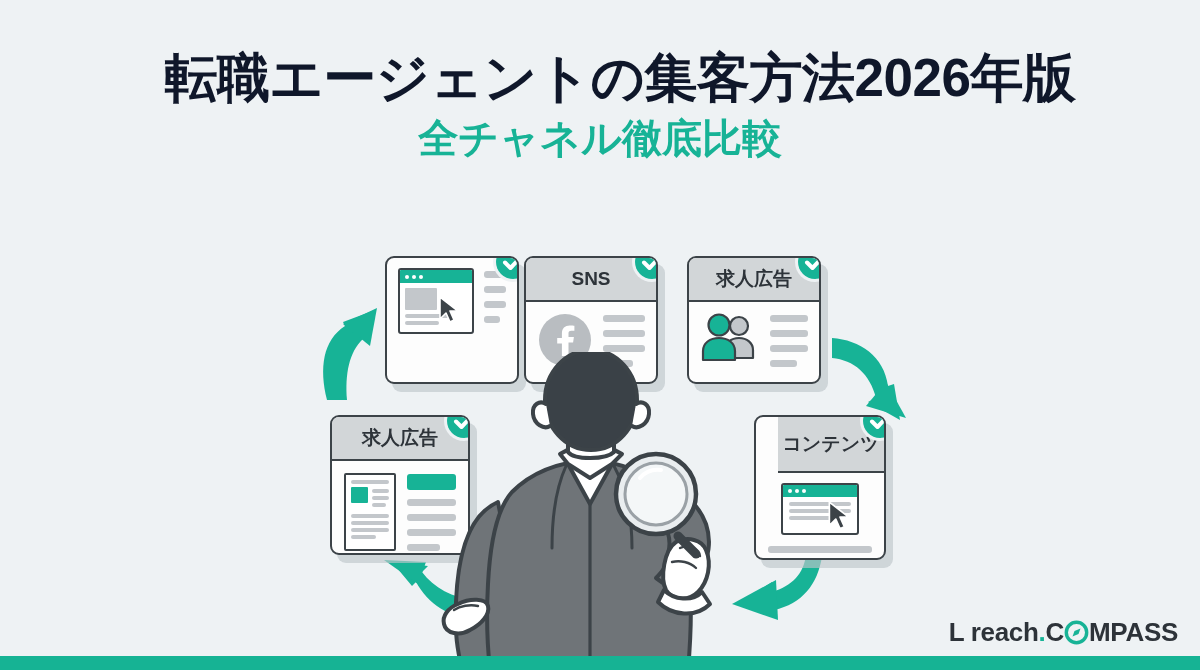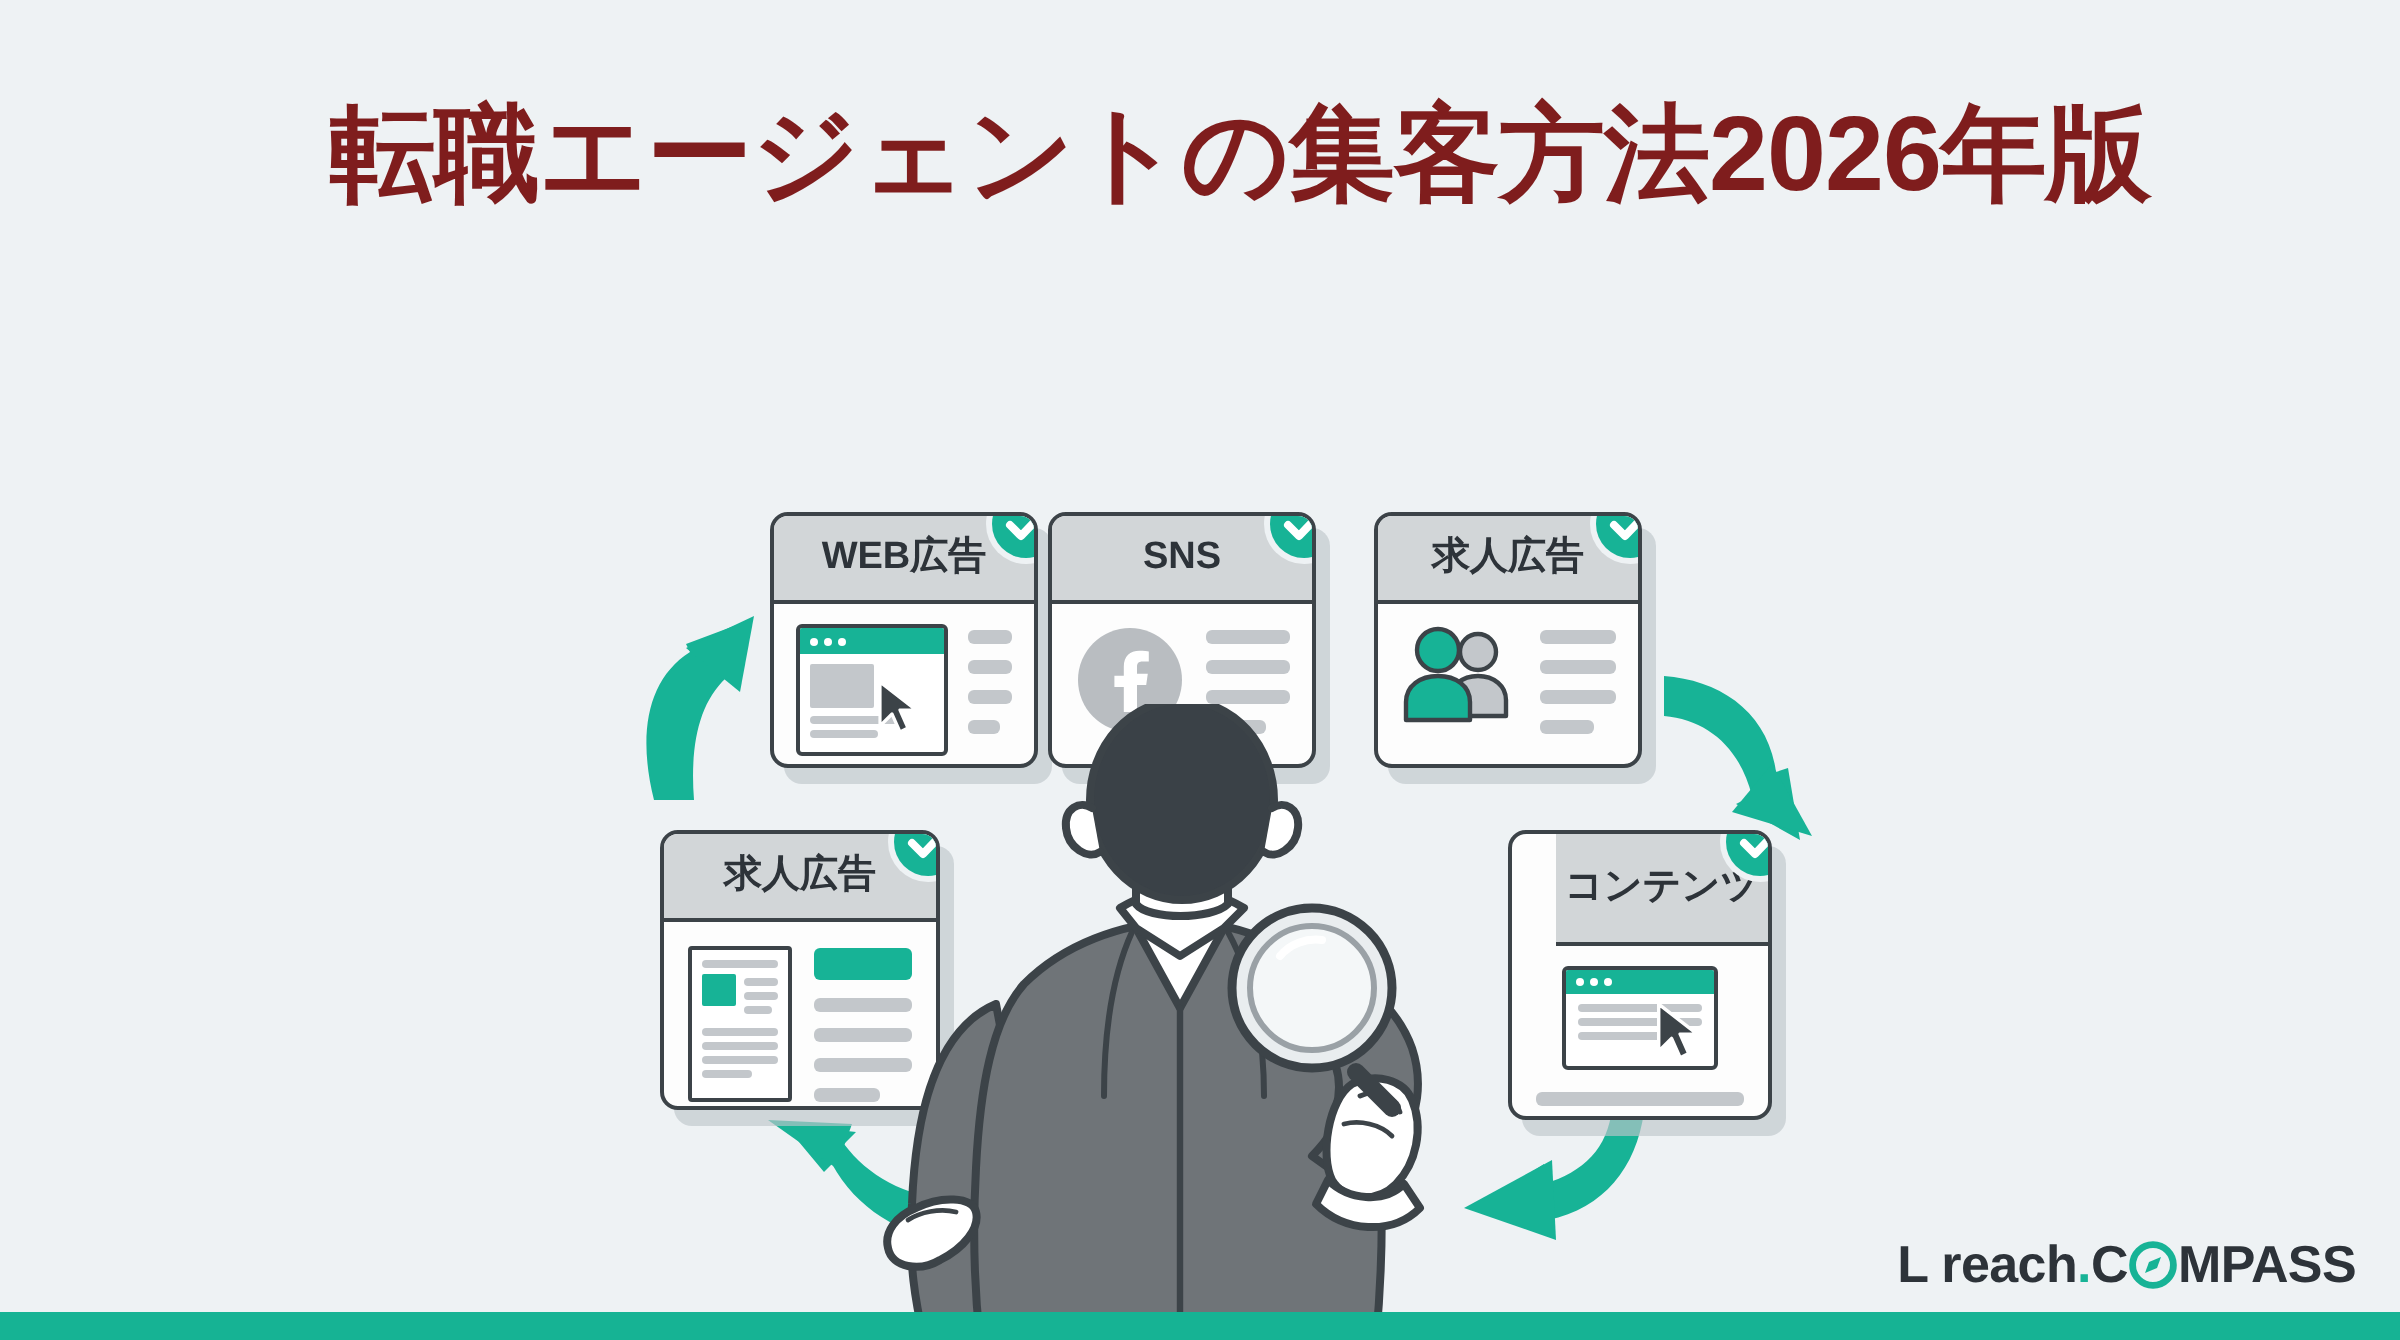--- a/index.html
+++ b/index.html
@@ -12,21 +12,21 @@
     width: 1200px; height: 670px;
     background: #eef2f4;
     overflow: hidden;
   }
 
   
   #title-block { position: absolute; top: 48px; left: 0; width: 1200px; text-align: center; }
   #main-title {
     font-size: 53px;
     font-weight: 700;
-    color: #7f1d1d;
+    color: #0f172a;
     letter-spacing: -0.5px;
     line-height: 1.12;
     white-space: nowrap;
     margin-left: 40px;
   }
   #sub-title {
     margin-top: 9px;
     font-size: 40px;
     font-weight: 700;
     color: #17b396;
@@ -123,20 +123,21 @@
   #logo .dot-green { color: #17b396; }
   #logo .compass { display: inline-block; vertical-align: middle; margin: 0 0px; }
 </style>
 </head>
 <body>
 
 <div id="stage">
 
   <div id="title-block">
     <div id="main-title">転職エージェントの集客方法2026年版</div>
+    <div id="sub-title">全チャネル徹底比較</div>
   </div>
 
   <svg class="arrow" style="left:313px; top:296px;" width="80" height="110" viewBox="0 0 80 110">
     <path d="M14 104 C6 72 10 44 32 30 L30 26 L62 14 L56 48 L50 43 C36 56 32 78 34 104 Z" fill="#17b396"></path>
     <path d="M30 28 L64 12 L57 50 Z" fill="#17b396"></path>
   </svg>
 
   <svg class="arrow" style="left:826px; top:330px;" width="90" height="110" viewBox="0 0 90 110">
     <path d="M6 8 C34 10 58 26 62 56 L68 54 L74 90 L42 72 L50 68 C44 44 28 30 6 28 Z" fill="#17b396"></path>
     <path d="M60 52 L80 88 L40 76 Z" fill="#17b396"></path>
@@ -146,23 +147,20 @@
     <path d="M104 72 C78 70 56 56 44 34 L40 38 L20 14 L56 18 L50 24 C62 40 80 50 104 52 Z" fill="#17b396"></path>
     <path d="M46 36 L12 12 L54 14 Z" fill="#17b396"></path>
   </svg>
 
   <svg class="arrow" style="left:712px; top:548px;" width="120" height="85" viewBox="0 0 120 85">
     <path d="M110 8 C106 36 90 56 62 62 L64 70 L26 56 L60 34 L60 44 C80 38 92 26 94 6 Z" fill="#17b396"></path>
     <path d="M64 32 L20 56 L66 72 Z" fill="#17b396"></path>
   </svg>
 
   <div class="card" style="left:385px; top:256px; width:134px; height:128px;">
-    <div class="card-head" style="height:44px;">
-      <span>WEB広告</span>
-    </div>
     <div class="card-body">
       <div class="row">
         <div class="browser">
           <div class="browser-bar">
             <div class="dot"></div>
             <div class="dot"></div>
             <div class="dot"></div>
           </div>
           <div class="browser-inner">
             <div class="thumb"></div>

